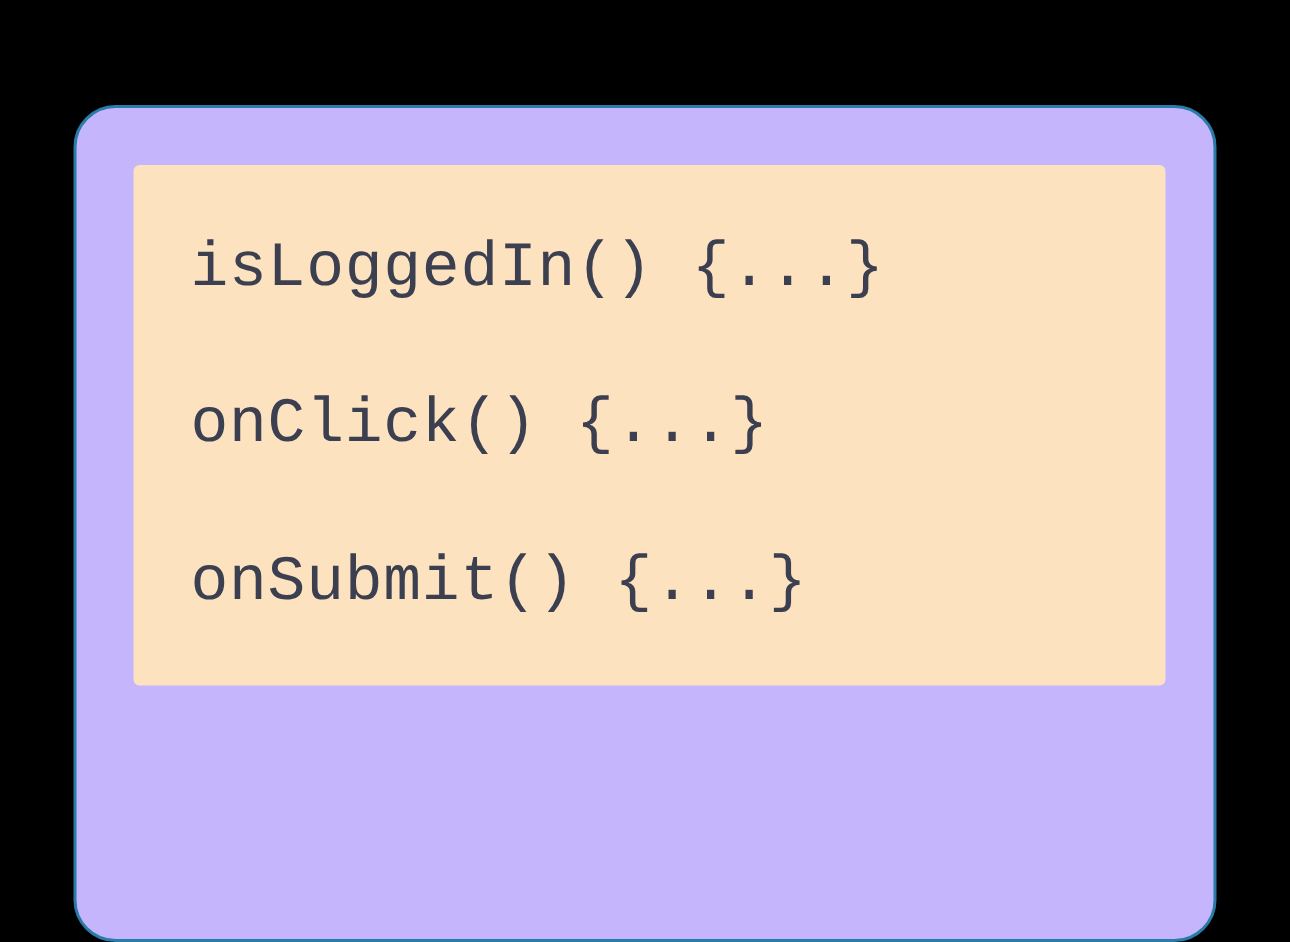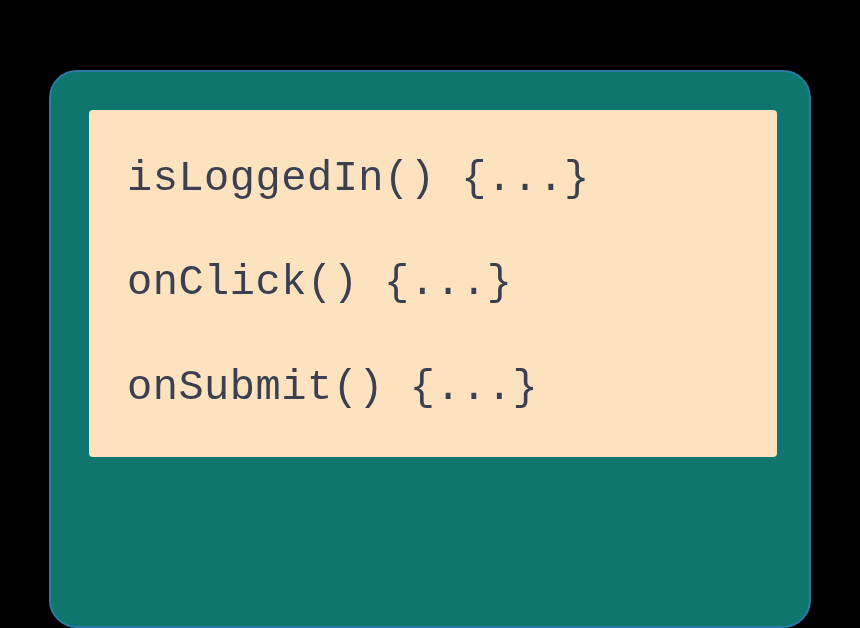--- a/index.html
+++ b/index.html
@@ -12,21 +12,21 @@
       height: 628px;
       background: #000000;
       display: flex;
       align-items: flex-start;
       justify-content: center;
       padding-top: 70px;
     }
     .card {
       width: 762px;
       height: 558px;
-      background: #0f766e;
+      background: #c4b5fd;
       border: 2px solid #2a7ba8;
       border-radius: 28px;
       padding: 38px;
     }
     .code-block {
       width: 688px;
       height: 347px;
       background: #fce2bf;
       border-radius: 4px;
       padding: 44px 38px;

